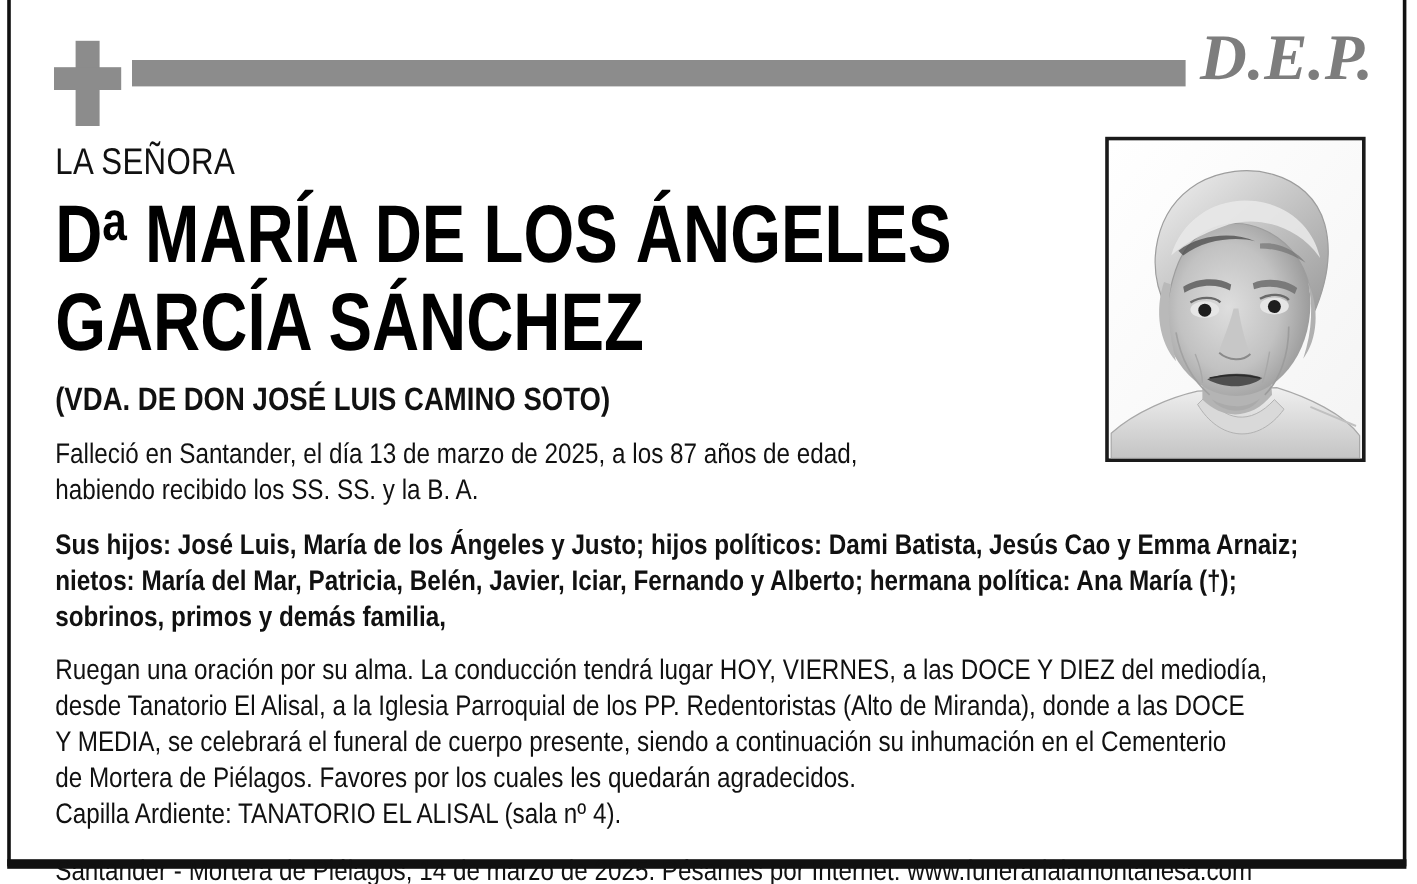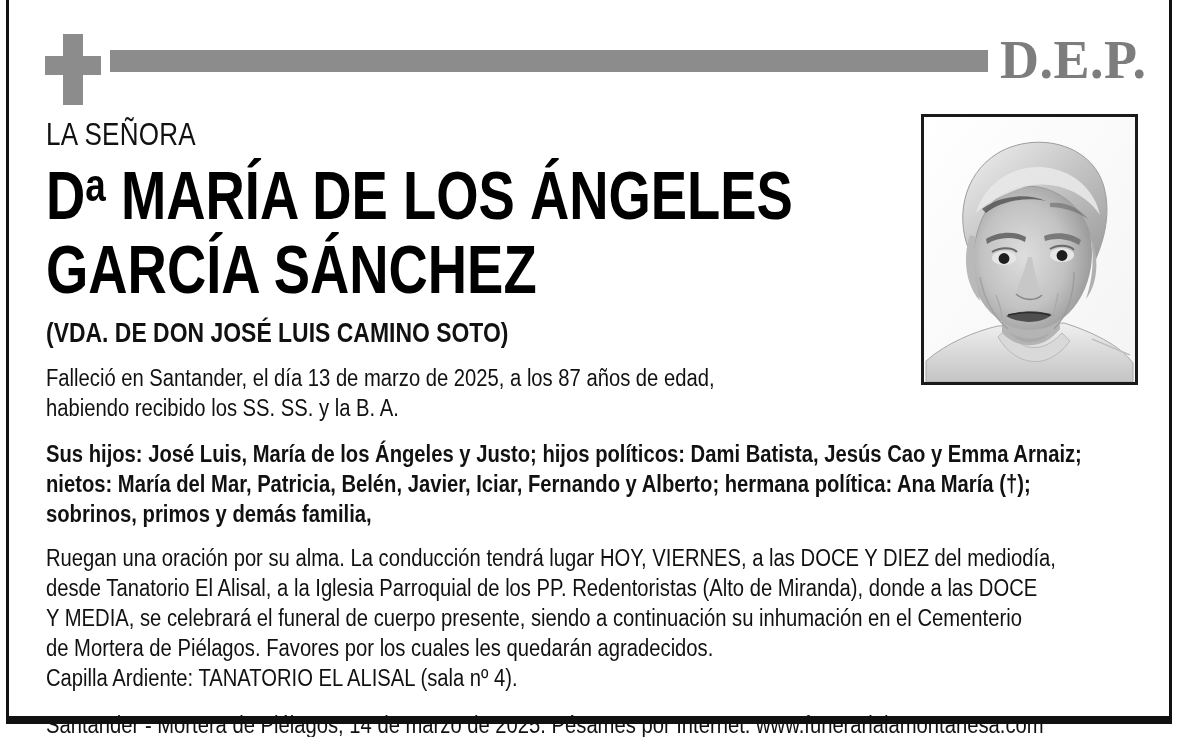--- a/index.html
+++ b/index.html
@@ -80,28 +80,29 @@
     position: absolute;
     left: 110px;
     top: 50px;
     width: 878px;
     height: 22px;
     background: #8c8c8c;
   }
   .dep {
     position: absolute;
     left: 1000px;
-    top: 33px;
+    top: 21px;
     font-family: "Liberation Serif", serif;
     font-weight: bold;
     font-size: 54px;
     letter-spacing: 0.5px;
     color: #7d7d7d;
     white-space: nowrap;
     line-height: 1;
+    font-style: italic;
   }
 
   
   .portrait-frame {
     position: absolute;
     left: 921px;
     top: 114px;
     width: 217px;
     height: 271px;
     border: 3px solid #1a1a1a;

